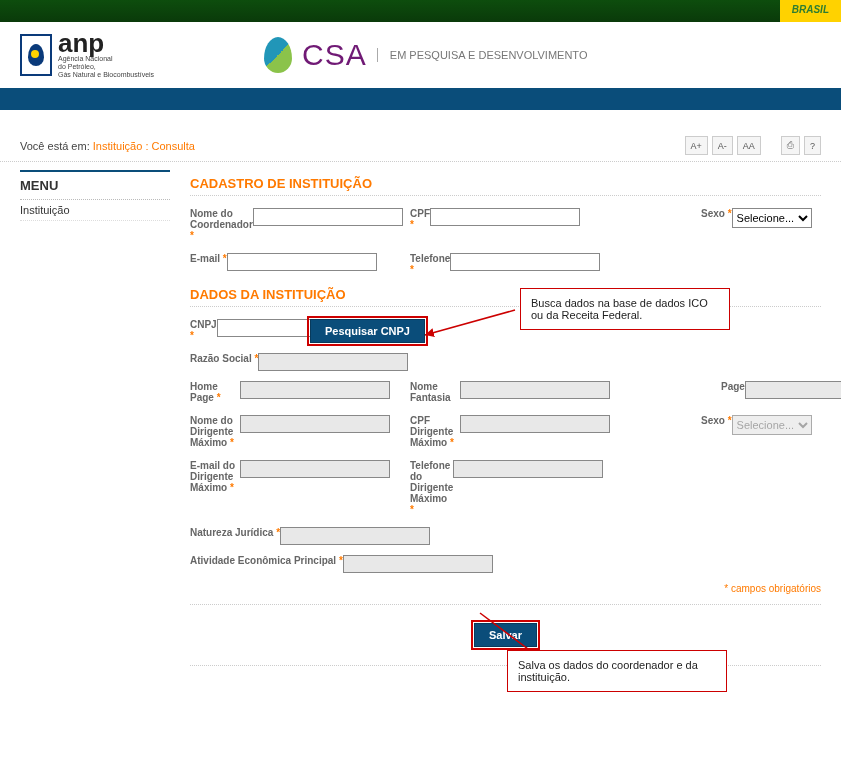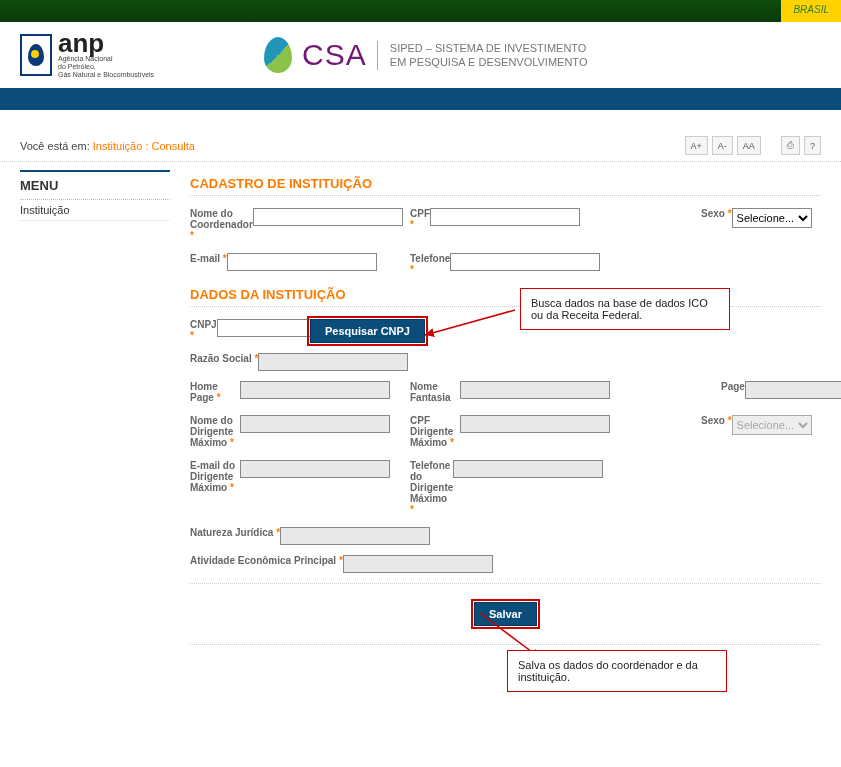--- a/index.html
+++ b/index.html
@@ -1,18 +1,18 @@
 <!DOCTYPE html>
 <html><head>
 <meta charset="utf-8">
 <style>
 * { box-sizing: border-box; margin: 0; padding: 0; }
 body { font-family: Arial, sans-serif; font-size: 11px; color: #333; background: #fff; width: 841px; }
 .topbar { height: 22px; background: linear-gradient(#0d4d0d, #0a3a0a); display: flex; justify-content: flex-end; }
-.brasil-tag { background: #ffd200; color: #2e7d32; font-weight: normal; font-size: 10px; padding: 4px 12px; font-style: italic; }
+.brasil-tag { background: #ffd200; color: #2e7d32; font-weight: bold; font-size: 10px; padding: 4px 12px; font-style: italic; }
 .header { display: flex; align-items: center; padding: 10px 20px; gap: 30px; background: #fff; }
 .anp-logo { display: flex; align-items: center; gap: 6px; }
 .anp-icon { width: 32px; height: 42px; border: 2px solid #0a3a7a; display: flex; align-items: center; justify-content: center; }
 .drop { width: 16px; height: 22px; background: #0a3a7a; border-radius: 50% 50% 50% 50% / 60% 60% 40% 40%; position: relative; }
 .drop::before { content: ""; position: absolute; top: 6px; left: 3px; width: 8px; height: 8px; background: #ffd200; border-radius: 50%; }
 .anp-text { display: flex; flex-direction: column; }
 .anp-big { font-size: 26px; font-weight: bold; color: #222; line-height: 0.9; }
 .anp-small { font-size: 7px; color: #444; line-height: 1.1; }
 .csa-block { display: flex; align-items: center; gap: 10px; margin-left: 80px; }
 .csa-drop { width: 28px; height: 36px; position: relative; }
@@ -66,21 +66,20 @@
 do Petróleo,
 Gás Natural e Biocombustíveis</div>
     </div>
   </div>
   <div class="csa-block">
     <div class="csa-drop">
         <div class="csa-drop-shape"></div>
       </div>
     <div class="csa-text">CSA</div>
     <div class="csa-desc">
-      <div>SIPED – SISTEMA DE INVESTIMENTO</div>
       <div>EM PESQUISA E DESENVOLVIMENTO</div>
     </div>
   </div>
 </div>
 
 <div class="bluebar"></div>
 <div class="spacer"></div>
 
 <div class="breadcrumb-row">
   <div class="breadcrumb">
@@ -210,20 +209,21 @@
       </div>
     </div>
 
     <div class="form-row">
       <div class="field disabled" style="flex:1">
         <label><span>Atividade Econômica Principal</span> <span class="req">*</span></label>
         <input type="text" disabled="" style="">
       </div>
     </div>
 
+    <div class="req-note">* campos obrigatórios</div>
     <div class="dotted-sep"></div>
 
     <div class="salvar-row">
       <button class="btn btn-boxed">Salvar</button>
     </div>
     <div class="dotted-sep"></div>
 
     <svg class="arrow-svg" style="top:438px; left:280px" width="80" height="60">
       <defs>
           <marker id="ah2" markerWidth="8" markerHeight="8" refX="6" refY="3" orient="auto">

